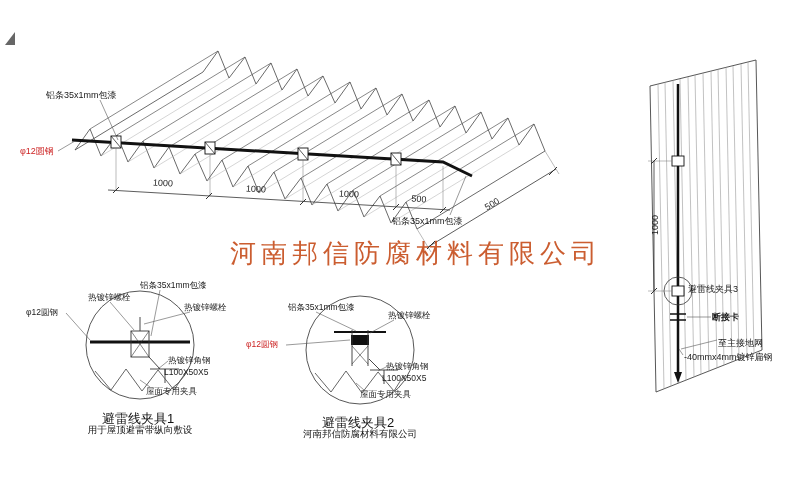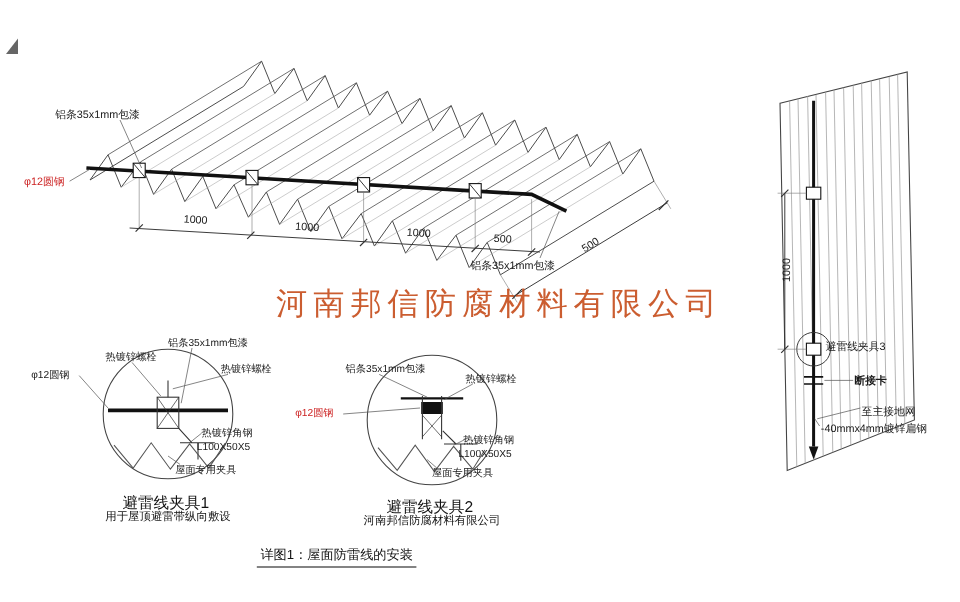--- a/index.html
+++ b/index.html
@@ -132,21 +132,20 @@
 
   <div class="lbl sm" style="left:288px;top:303px;">铝条35x1mm包漆</div>
   <div class="lbl sm" style="left:388px;top:311px;">热镀锌螺栓</div>
   <div class="lbl sm red" style="left:246px;top:340px;">φ12圆钢</div>
   <div class="lbl sm" style="left:386px;top:362px;">热镀锌角钢</div>
   <div class="lbl sm" style="left:382px;top:374px;">L100X50X5</div>
   <div class="lbl sm" style="left:360px;top:390px;">屋面专用夹具</div>
   <div class="dtitle" style="left:322px;top:414px;">避雷线夹具2</div>
   <div class="dsub" style="left:300px;top:428px;">河南邦信防腐材料有限公司</div>
 
-  <div class="caption" style="left:214px;top:455px;">详图1：屋面防雷线的安装</div>
 
   <div class="dim" style="left:633px;top:220px;transform:rotate(-90deg);">1000</div>
   <div class="lbl" style="left:688px;top:284px;">避雷线夹具3</div>
   <div class="lbl" style="left:712px;top:312px;font-weight:bold;">断接卡</div>
   <div class="lbl" style="left:718px;top:338px;text-align:right;">至主接地网</div>
   <div class="lbl" style="left:684px;top:352px;text-align:right;">-40mmx4mm镀锌扁钢</div>
 
 </div>
 
 </body></html>

